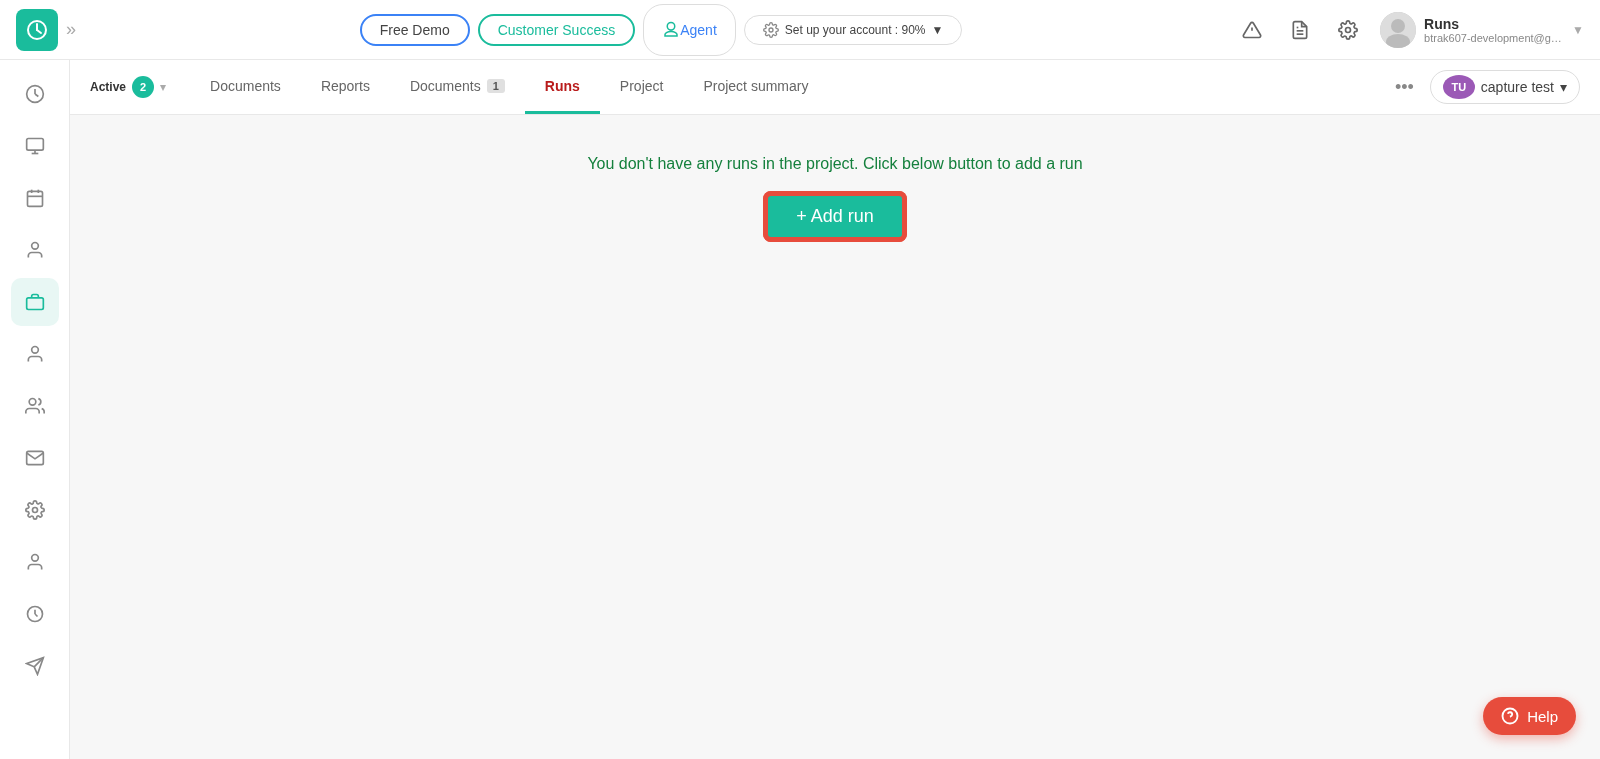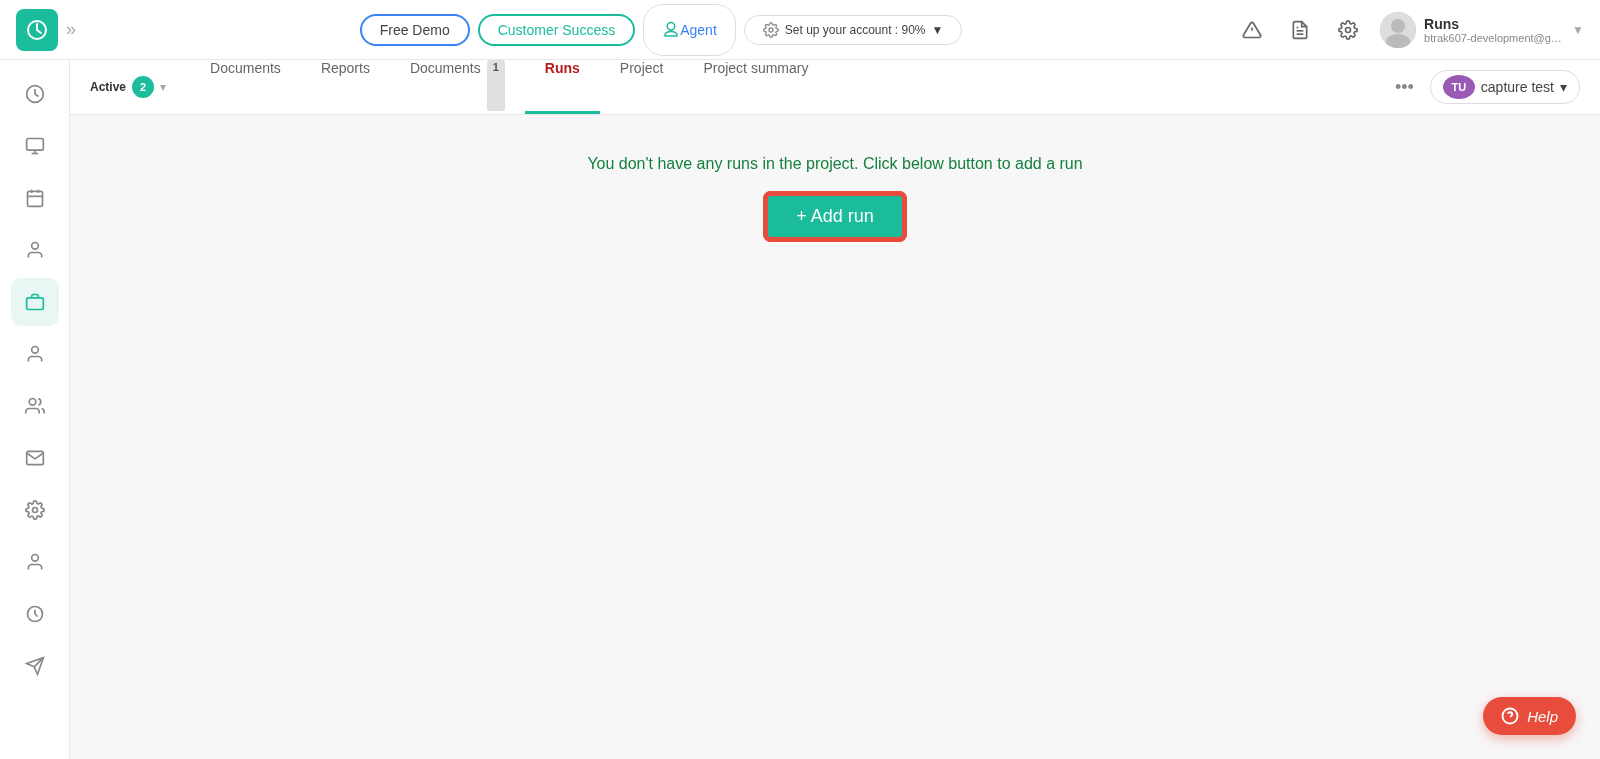--- a/index.html
+++ b/index.html
@@ -205,20 +205,21 @@
     .tabs {
       display: flex;
       align-items: stretch;
       height: 100%;
       gap: 0;
       flex: 1;
     }
     .tab {
       padding: 0 20px;
       display: flex;
+      align-items: center;
       gap: 6px;
       cursor: pointer;
       font-size: 14px;
       color: #666;
       border-bottom: 3px solid transparent;
       position: relative;
       white-space: nowrap;
     }
     .tab.active-tab {
       color: #b91c1c;
@@ -316,21 +317,20 @@
       gap: 8px;
       padding: 10px 18px;
       background: #e74c3c;
       color: white;
       border-radius: 24px;
       cursor: pointer;
       font-size: 15px;
       font-weight: 500;
       box-shadow: 0 4px 12px rgba(231,76,60,0.4);
       z-index: 200;
-      font-style: italic;
     }
 
     
     svg { display: inline-block; vertical-align: middle; }
   </style>
 </head>
 <body>
 
 <div class="header">
   <div class="logo-area">

